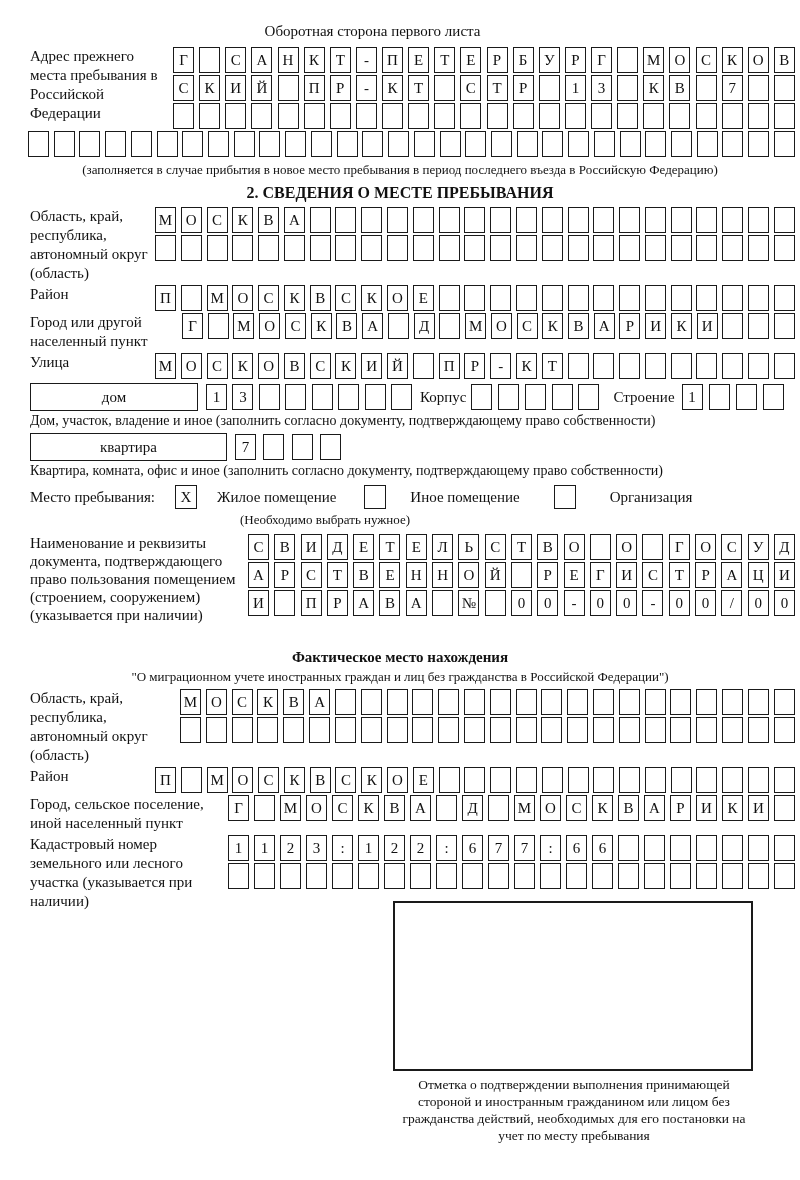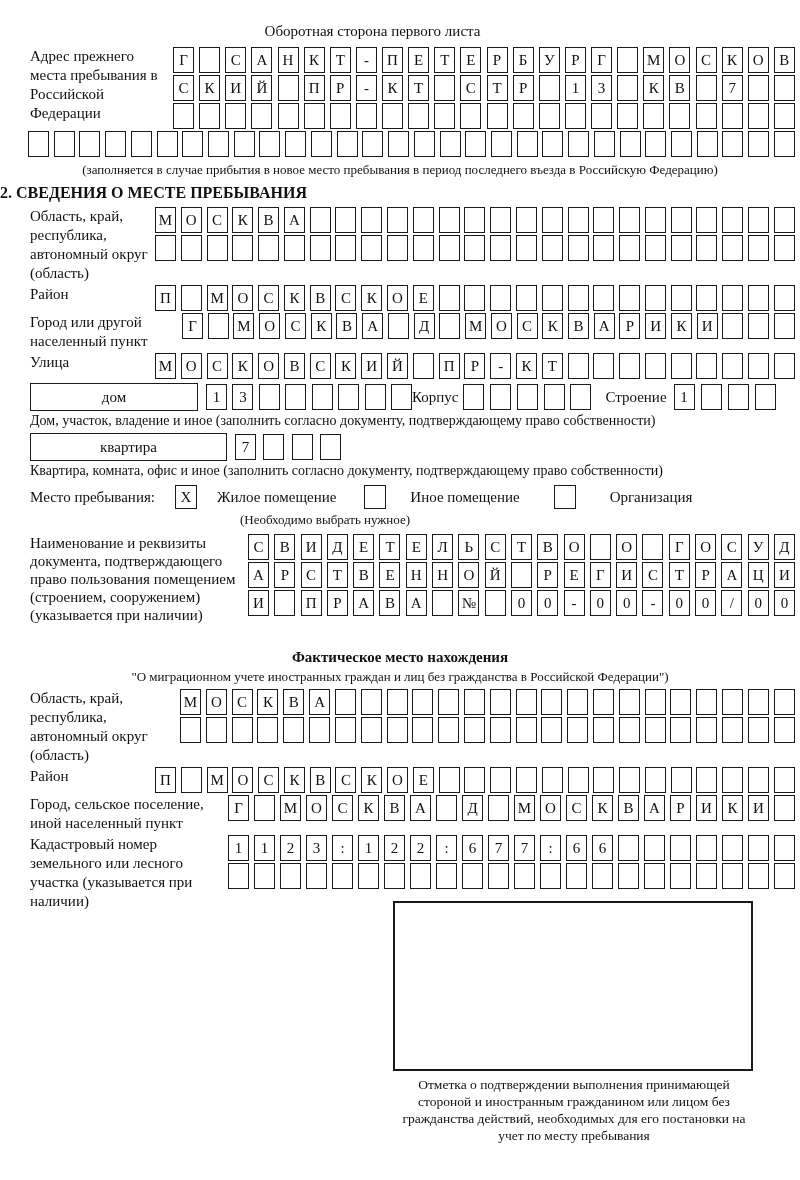--- a/index.html
+++ b/index.html
@@ -18,21 +18,21 @@
         display:flex;align-items:center;justify-content:center;
         font-size:15px;line-height:1;background:#fff;}
 
   .w622{width:622px;} .w767{width:767px;} .w640{width:640px;} .w613{width:613px;}
   .w547{width:547px;} .w615{width:615px;} .w567{width:567px;}
   .lw143{width:143px;} .lw125{width:125px;} .lw152{width:152px;} .lw218{width:218px;}
   .lw150{width:150px;} .lw198{width:198px;}
 
   .full-row{margin:2px 5px 0 28px;}
   .note-center{margin-top:4px;text-align:center;font-size:13px;line-height:17px;}
-  .title{margin-top:5px;text-align:left;font-size:16px;line-height:19px;font-weight:bold;}
+  .title{margin-top:5px;text-align:center;font-size:16px;line-height:19px;font-weight:bold;}
   .subtitle{text-align:center;font-size:15px;line-height:19px;font-weight:bold;}
 
   .mt4{margin-top:4px;} .mt6{margin-top:6px;} .mt24{margin-top:24px;}
   .h60{height:60px;overflow:visible;}
   .h90{height:90px;overflow:visible;}
 
   .inline-row{display:flex;align-items:center;margin:4px 5px 0 30px;}
   .bigbox{height:28px;border:1.5px solid #1a1a1a;box-sizing:border-box;flex:none;
           display:flex;align-items:center;justify-content:center;font-size:15px;text-align:center;}
   .inline-label{font-size:15px;flex:none;}
@@ -331,21 +331,21 @@
     <div class="boxes" style="width:206px;margin-left:8px;">
         <div class="cell">1</div>
         <div class="cell">3</div>
         <div class="cell"></div>
         <div class="cell"></div>
         <div class="cell"></div>
         <div class="cell"></div>
         <div class="cell"></div>
         <div class="cell"></div>
       </div>
-    <span class="inline-label" style="margin-left:0;">Корпус</span>
+    <span class="inline-label" style="margin-left:8px;">Корпус</span>
     <div class="boxes" style="width:128px;margin-left:5px;">
         <div class="cell"></div>
         <div class="cell"></div>
         <div class="cell"></div>
         <div class="cell"></div>
         <div class="cell"></div>
       </div>
     <span class="inline-label" style="margin-left:14px;">Строение</span>
     <div class="boxes" style="width:102px;margin-left:7px;">
         <div class="cell">1</div>

